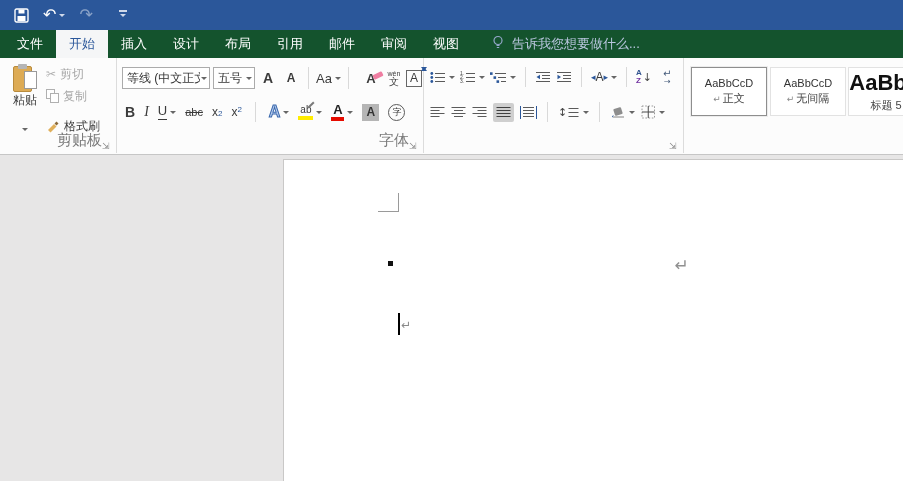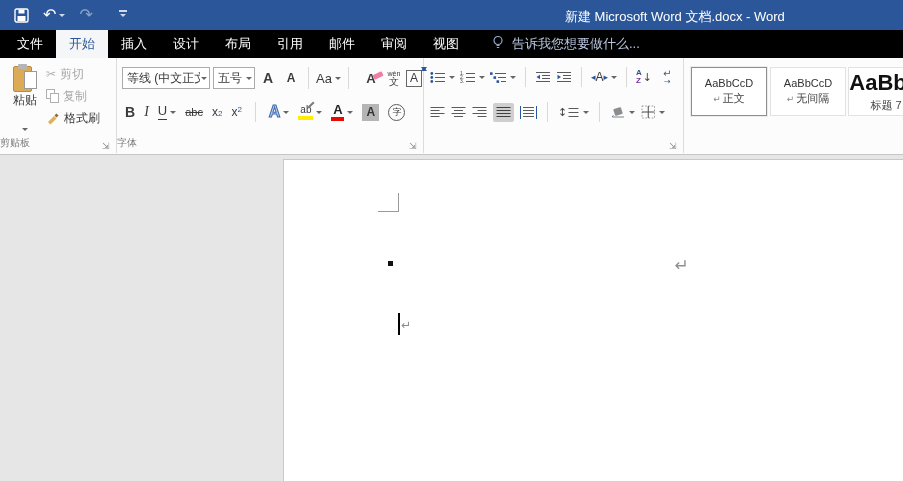--- a/index.html
+++ b/index.html
@@ -12,43 +12,43 @@
   .qat-btn { display:inline-flex; align-items:center; justify-content:center; height:24px; color:#fff; }
   .qat-sep { width:14px; }
   .glyph-arrow { font-family:"DejaVu Sans",sans-serif; font-size:16px; line-height:1; }
   .disabled { opacity:.45; }
   .car { width:0; height:0; border:3px solid transparent; border-top-color:#cfd9ea; margin-left:3px; margin-top:4px; }
   .qat-menu { display:flex; flex-direction:column; align-items:center; }
   .qat-menu .bar { width:8px; height:1.5px; background:#cfd9ea; margin-bottom:2px; }
   .win-title { position:absolute; left:565px; top:8px; font-size:13px; color:#fff; white-space:nowrap; }
 
   
-  .tabbar { position:absolute; top:30px; left:0; right:0; height:28px; background:#000000; display:flex; align-items:stretch; padding-left:4px; }
+  .tabbar { position:absolute; top:30px; left:0; right:0; height:28px; background:#14532d; display:flex; align-items:stretch; padding-left:4px; }
   .tab { padding:0 13px; font-size:13px; color:#fff; display:flex; align-items:center; cursor:default; white-space:nowrap; }
   .tab.active { background:#f5f6f7; color:#2b579a; }
   .tellme { display:flex; align-items:center; margin-left:20px; color:#b9c6de; font-size:13px; gap:8px; white-space:nowrap; }
 
   
   .ribbon { position:absolute; top:58px; left:0; right:0; height:97px; background:#fcfcfc; border-bottom:1px solid #c6c6c6; }
   .rgroup { position:absolute; top:0; bottom:1px; border-right:1px solid #dcdcdc; }
-  .glabel { position:absolute; bottom:3px; left:0; right:14px; text-align:left; font-size:10px; color:#7a7a7a; }
+  .glabel { position:absolute; bottom:3px; left:0; right:14px; text-align:right; font-size:15px; color:#7a7a7a; }
   .launcher { position:absolute; bottom:2px; right:4px; width:10px; height:10px; color:#8a8a8a; font-size:9px; line-height:10px; font-family:"DejaVu Sans",sans-serif; }
 
   
   .paste-btn { position:absolute; left:6px; top:6px; width:38px; height:70px; display:flex; flex-direction:column; align-items:center;gap:16px; }
   .clipboard-ic { position:relative; width:24px; height:30px; }
   .clipboard-ic .board { position:absolute; left:0; top:2px; width:19px; height:26px; background:#ddab55; border:1px solid #b98b3c; border-radius:2px; }
   .clipboard-ic .clip { position:absolute; left:5px; top:0; width:9px; height:5px; background:#b5b5b5; border-radius:1px; }
   .clipboard-ic .paper { position:absolute; right:0; top:7px; width:13px; height:18px; background:#fff; border:1px solid #9a9a9a; }
   .paste-btn .lbl { font-size:12px; color:#3b3b3b; margin-top:4px; }
   .paste-btn .car { border-top-color:#666; margin:3px 0 0 0; }
   .clip-col { position:absolute; left:46px; top:8px; display:flex; flex-direction:column; gap:6px; }
   .clip-row { display:flex; align-items:center; gap:4px; font-size:12px; height:16px; white-space:nowrap; }
   .clip-row.off { color:#a8a8a8; }
-  .clip-row.on { color:#3b3b3b; }
+  .clip-row.on { color:#3b3b3b;margin-top:8px; }
   .copy-ic { position:relative; width:13px; height:14px; }
   .copy-ic i { position:absolute; width:9px; height:10px; background:#fff; border:1px solid #b0b0b0; }
   .copy-ic i:first-child { left:0; top:0; }
   .copy-ic i:last-child { right:0; bottom:0; }
   .brush-ic { width:14px; height:13px; }
 
   
   .ibtn { display:inline-flex; align-items:center; justify-content:center; color:#3b3b3b; }
   .ibtn .car { border-top-color:#666; }
   .rdiv { width:1px; background:#d9d9d9; align-self:stretch; margin:0 4px; }
@@ -136,21 +136,20 @@
     <span class="qat-sep"></span>
     <span class="qat-btn disabled">
         <span class="glyph-arrow">↷</span>
       </span>
     <span class="qat-sep" style="width:26px"></span>
     <span class="qat-btn qat-menu">
         <span class="bar"></span>
         <span class="car" style="margin:0"></span>
       </span>
   </div>
-  <div class="win-title">新建 Microsoft Word 文档.docx - Word</div>
 </div>
 
 <div class="tabbar">
   <div class="tab">文件</div>
   <div class="tab active">开始</div>
   <div class="tab">插入</div>
   <div class="tab">设计</div>
   <div class="tab">布局</div>
   <div class="tab">引用</div>
   <div class="tab">邮件</div>
@@ -435,21 +434,21 @@
     <div class="stylecard sel" style="left:7px;">
       <span class="sample">AaBbCcD</span>
       <span class="name"><span class="pm">↵</span><span>正文</span></span>
     </div>
     <div class="stylecard" style="left:86px;">
       <span class="sample">AaBbCcD</span>
       <span class="name"><span class="pm">↵</span><span>无间隔</span></span>
     </div>
     <div class="stylecard" style="left:164px;">
       <span class="sample big">AaBbC</span>
-      <span class="name"><span>标题 7</span></span>
+      <span class="name"><span>标题 5</span></span>
     </div>
   </div>
 </div>
 
 <div class="docarea">
   <div class="page"></div>
   <div class="corner-v"></div>
   <div class="corner-h"></div>
   <div class="sq-bullet"></div>
   <div class="heading-line">

